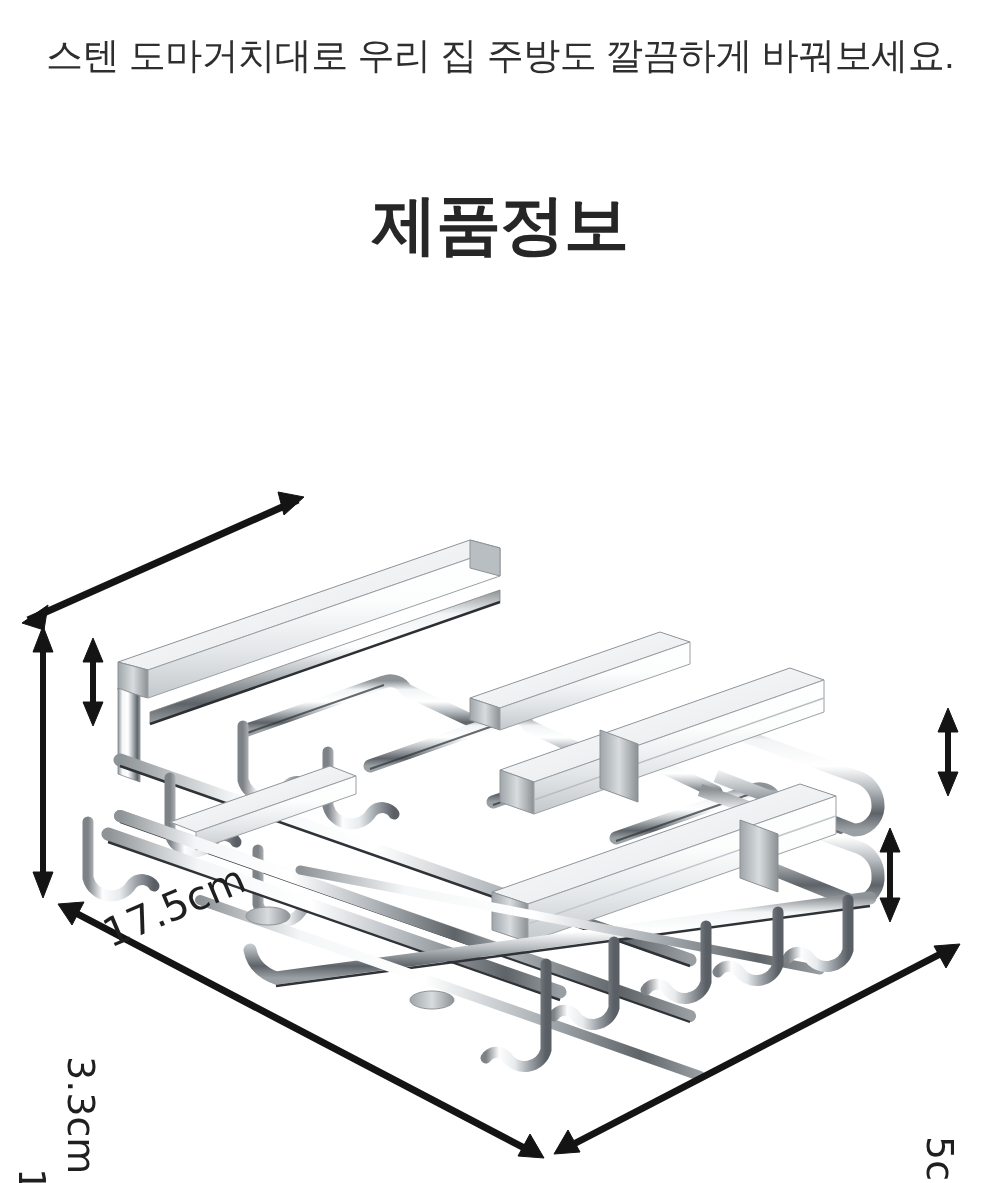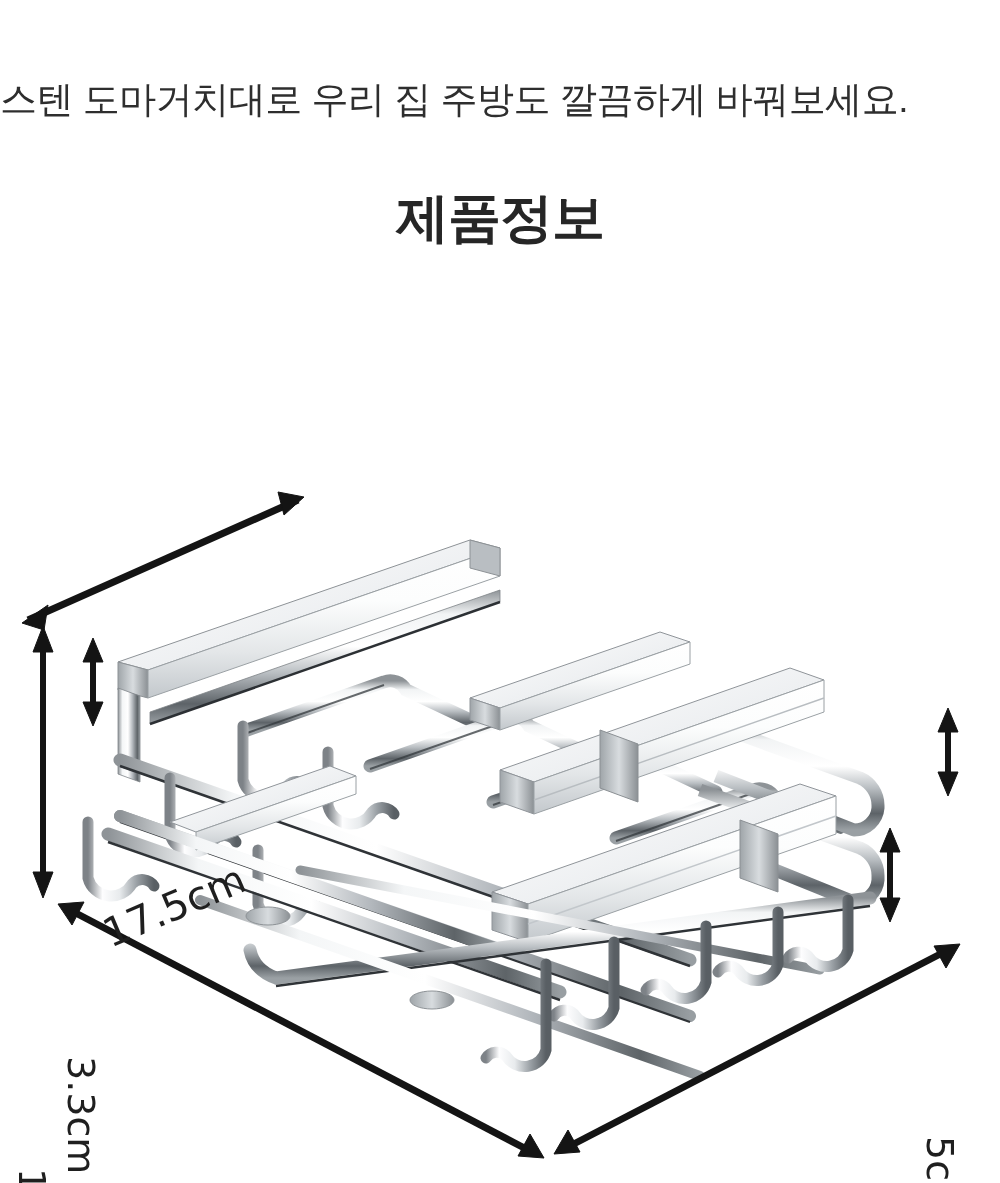--- a/index.html
+++ b/index.html
@@ -13,36 +13,35 @@
     position: relative;
     overflow: hidden;
     font-family: "Liberation Sans", sans-serif;
     color: #2b2b2b;
   }
   .headline {
     position: absolute;
     left: 0;
     top: 34px;
     width: 1000px;
-    text-align: left;
+    text-align: center;
     font-size: 37px;
     line-height: 1.2;
     letter-spacing: -0.5px;
     color: #2e2e2e;
     font-weight: 400;
     white-space: nowrap;
-    margin-top: 44px;
   }
   .page-title {
     position: absolute;
     left: 0;
     top: 188px;
     width: 1000px;
     text-align: center;
-    font-size: 53px;
+    font-size: 65px;
     line-height: 1.15;
     font-weight: 700;
     letter-spacing: -1px;
     color: #262626;
   }
   .product-stage {
     position: absolute;
     left: 0;
     top: 430px;
     width: 1000px;

